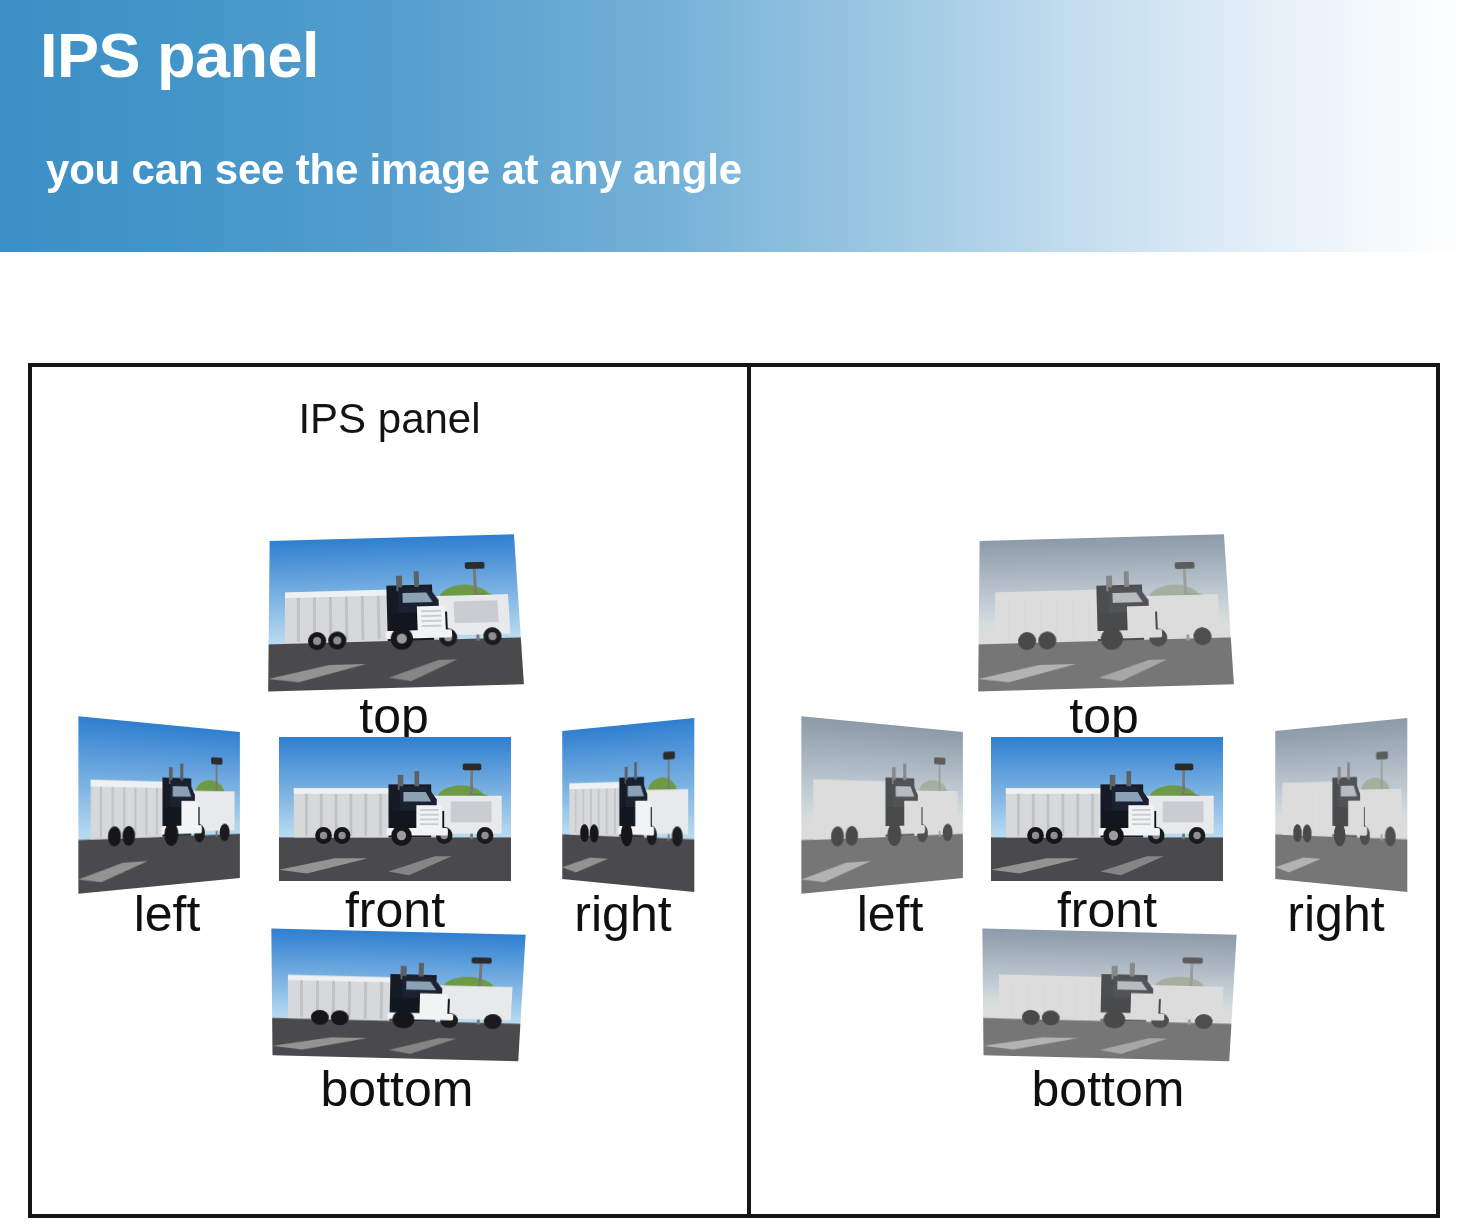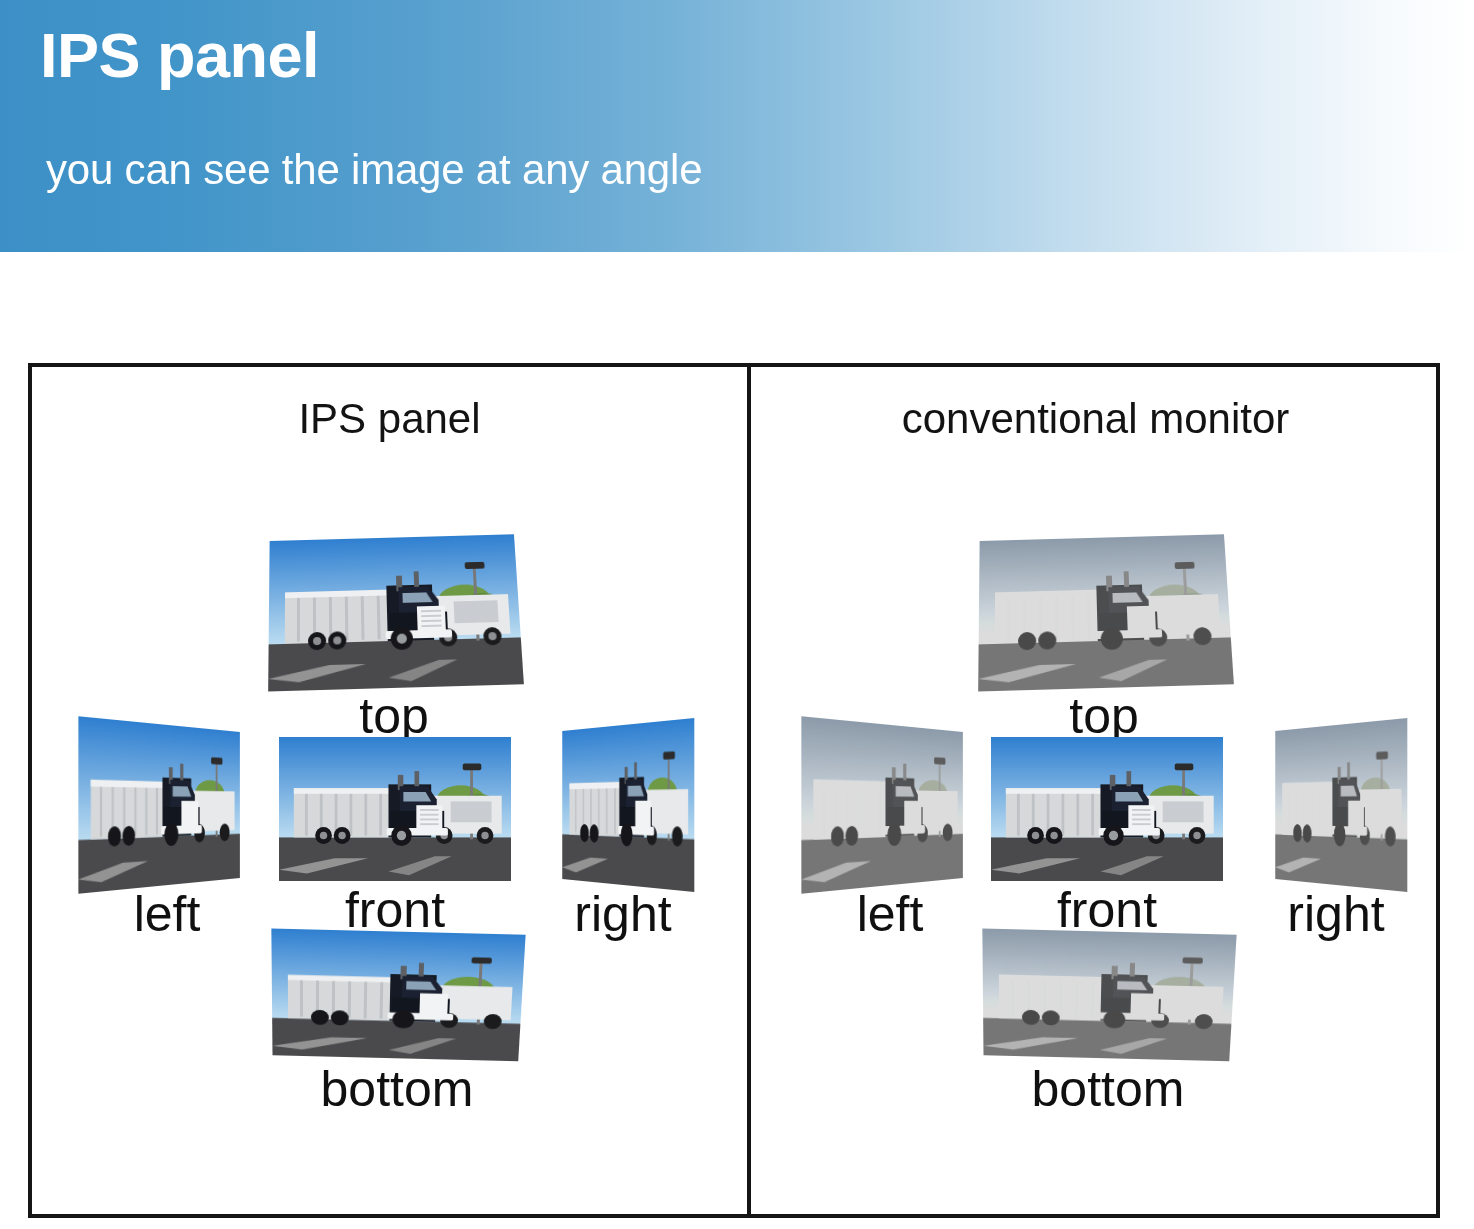--- a/index.html
+++ b/index.html
@@ -42,21 +42,21 @@
     color: #ffffff;
     letter-spacing: -0.5px;
     line-height: 1.05;
     white-space: nowrap;
   }
   .banner-sub {
     position: absolute;
     left: 46px;
     top: 146px;
     font-size: 42px;
-    font-weight: normal;
+    font-weight: bold;
     color: #ffffff;
     letter-spacing: -0.2px;
     white-space: nowrap;
   }
 
   
   .frame {
     position: absolute;
     left: 28px;
     top: 363px;
@@ -362,21 +362,20 @@
           <circle cx="132" cy="104" r="11" fill="#15151a"></circle>
           <circle cx="48" cy="104" r="9" fill="#15151a"></circle>
             <circle cx="68" cy="104" r="9" fill="#15151a"></circle>
         </svg>
       </div>
       <div class="caption">bottom</div>
     </div>
   </div>
 
   <div class="panel panel-right">
-    <div class="panel-title">conventional monitor</div>
 
     <div class="cell washed-strong" style="left:228px; top:168px; width:250px;">
       <div class="imgwrap skew-top" style="width:250px;height:152px;">
         <svg class="pic" viewBox="0 0 250 152" preserveAspectRatio="none">
           <rect x="0" y="0" width="250" height="110" fill="url(#skyA)"></rect>
           <rect x="0" y="106" width="250" height="46" fill="#4a4a4c"></rect>
           <path d="M0 140 L60 128 L96 128 L30 144 Z" fill="#cfcfcf" opacity=".55"></path>
           <path d="M118 142 L168 126 L186 126 L140 146 Z" fill="#cfcfcf" opacity=".45"></path>
           <ellipse cx="196" cy="66" rx="26" ry="15" fill="#6e9a46"></ellipse>
           <ellipse cx="214" cy="72" rx="20" ry="12" fill="#5e8a3a"></ellipse>

